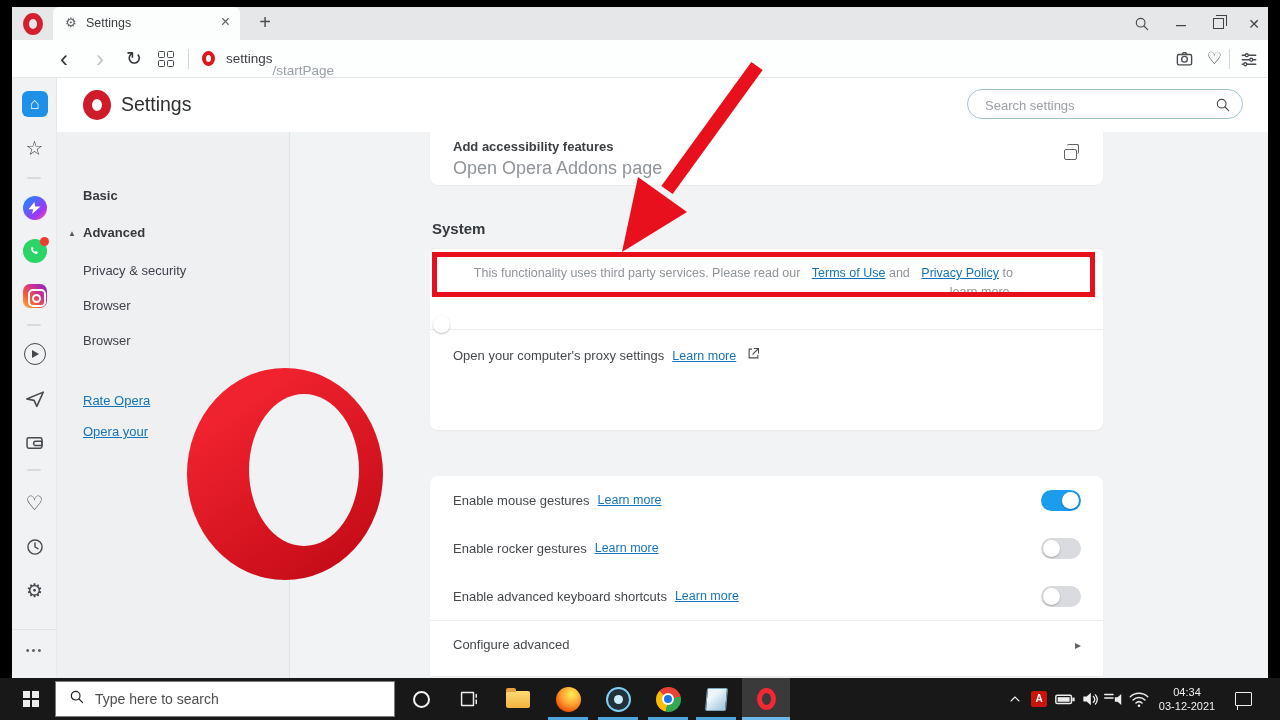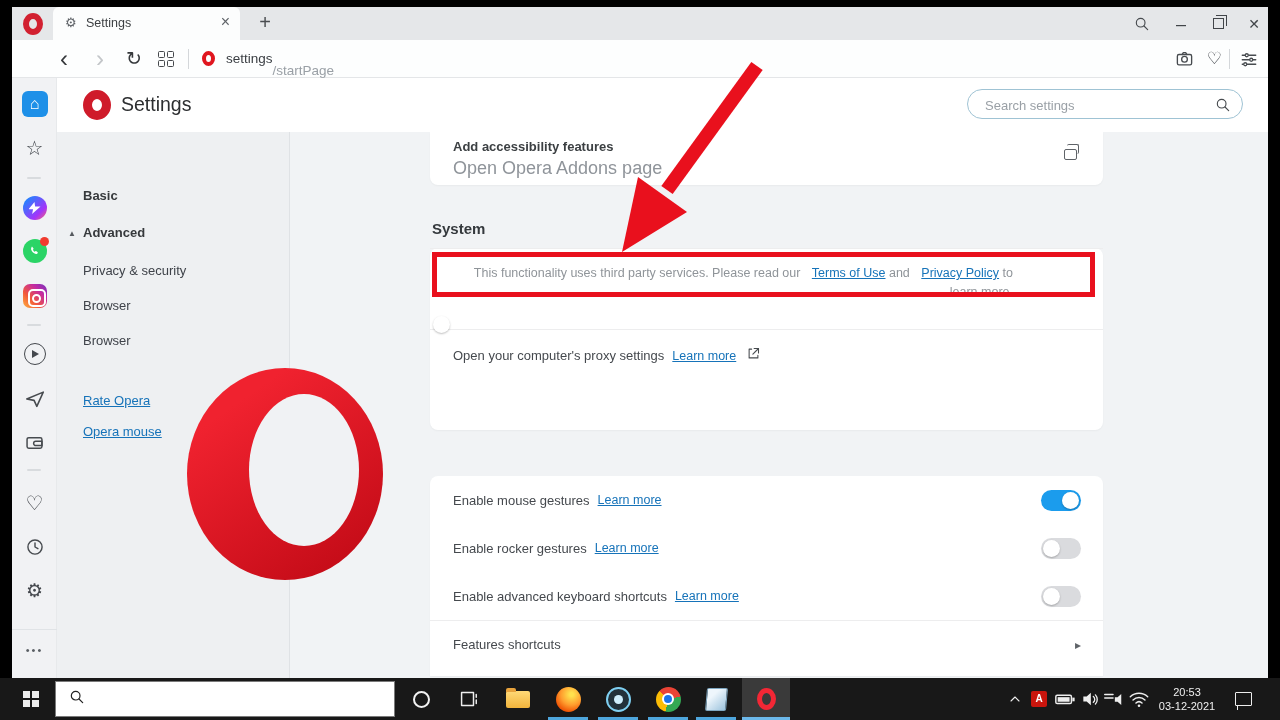--- a/index.html
+++ b/index.html
@@ -310,21 +310,21 @@
     <div class="page-body">
 
       <div class="nav">
         <div class="nav-item nav-strong" style="top:56px">Basic</div>
         <span class="nav-arrow">▲</span>
         <div class="nav-item nav-strong" style="top:93px">Advanced</div>
         <div class="nav-item" style="top:131px">Privacy &amp; security</div>
         <div class="nav-item" style="top:166px">Browser</div>
         <div class="nav-item" style="top:201px">Browser</div>
         <div class="nav-link" style="top:261px">Rate Opera</div>
-        <div class="nav-link" style="top:292px">Opera mouse</div>
+        <div class="nav-link" style="top:292px">Opera your</div>
       </div>
 
       <div class="watermark">
         <span class="wm-outer"></span>
           <span class="wm-inner"></span>
       </div>
 
       <div class="card card1">
         <div class="c1-title">Add accessibility features</div>
         <div class="c1-sub">Open Opera Addons page</div>
@@ -373,21 +373,21 @@
         <div class="row r-h48">
           <span class="row-label">Enable advanced keyboard shortcuts</span>
           <span class="lnk">Learn more</span>
           <span class="spacer"></span>
           <span class="tgl off">
               <i></i>
             </span>
         </div>
         <div class="divider"></div>
         <div class="row r-h47">
-          <span class="row-label">Features shortcuts</span>
+          <span class="row-label">Configure advanced</span>
           <span class="spacer"></span>
           <span class="chev">▸</span>
         </div>
       </div>
 
     </div>
   </div>
 </div>
 
 <div class="redbox"></div>
@@ -406,20 +406,21 @@
         <span></span>
       </span>
     </div>
   <div class="tk-searchbox">
     <span class="tk-mag">
       <svg width="16" height="16" viewBox="0 0 24 24" style="stroke:#222;fill:none;stroke-width:1.8;stroke-linecap:round">
           <circle cx="10" cy="10" r="6.5"></circle>
           <line x1="15" y1="15" x2="20.5" y2="20.5"></line>
         </svg>
     </span>
+    <input placeholder="Type here to search" style="">
   </div>
   <div class="tk tk-cortana">
       <span class="cortana-ring"></span>
     </div>
   <div class="tk tk-taskview">
     <svg class="tray" width="22" height="22" viewBox="0 0 24 24">
         <rect x="5" y="5" width="13" height="14"></rect>
         <line x1="21" y1="7" x2="21" y2="10"></line>
         <line x1="21" y1="13" x2="21" y2="17"></line>
       </svg>
@@ -481,19 +482,19 @@
   </div>
   <div class="tray-ico tr-wifi">
     <svg class="tray" width="22" height="22" viewBox="0 0 24 24">
         <path d="M2.5 9.5a14 14 0 0119 0"></path>
         <path d="M5.5 13a9.5 9.5 0 0113 0"></path>
         <path d="M8.7 16.3a5 5 0 016.6 0"></path>
         <circle cx="12" cy="19.3" r="1.4" fill="#eee" stroke="none"></circle>
       </svg>
   </div>
   <div class="tray-ico tr-clock">
-    <span>20:53</span>
+    <span>04:34</span>
     <span>03-12-2021</span>
   </div>
   <div class="tray-ico tr-action">
       <span class="action-sq"></span>
     </div>
 </div>
 
 </body></html>

